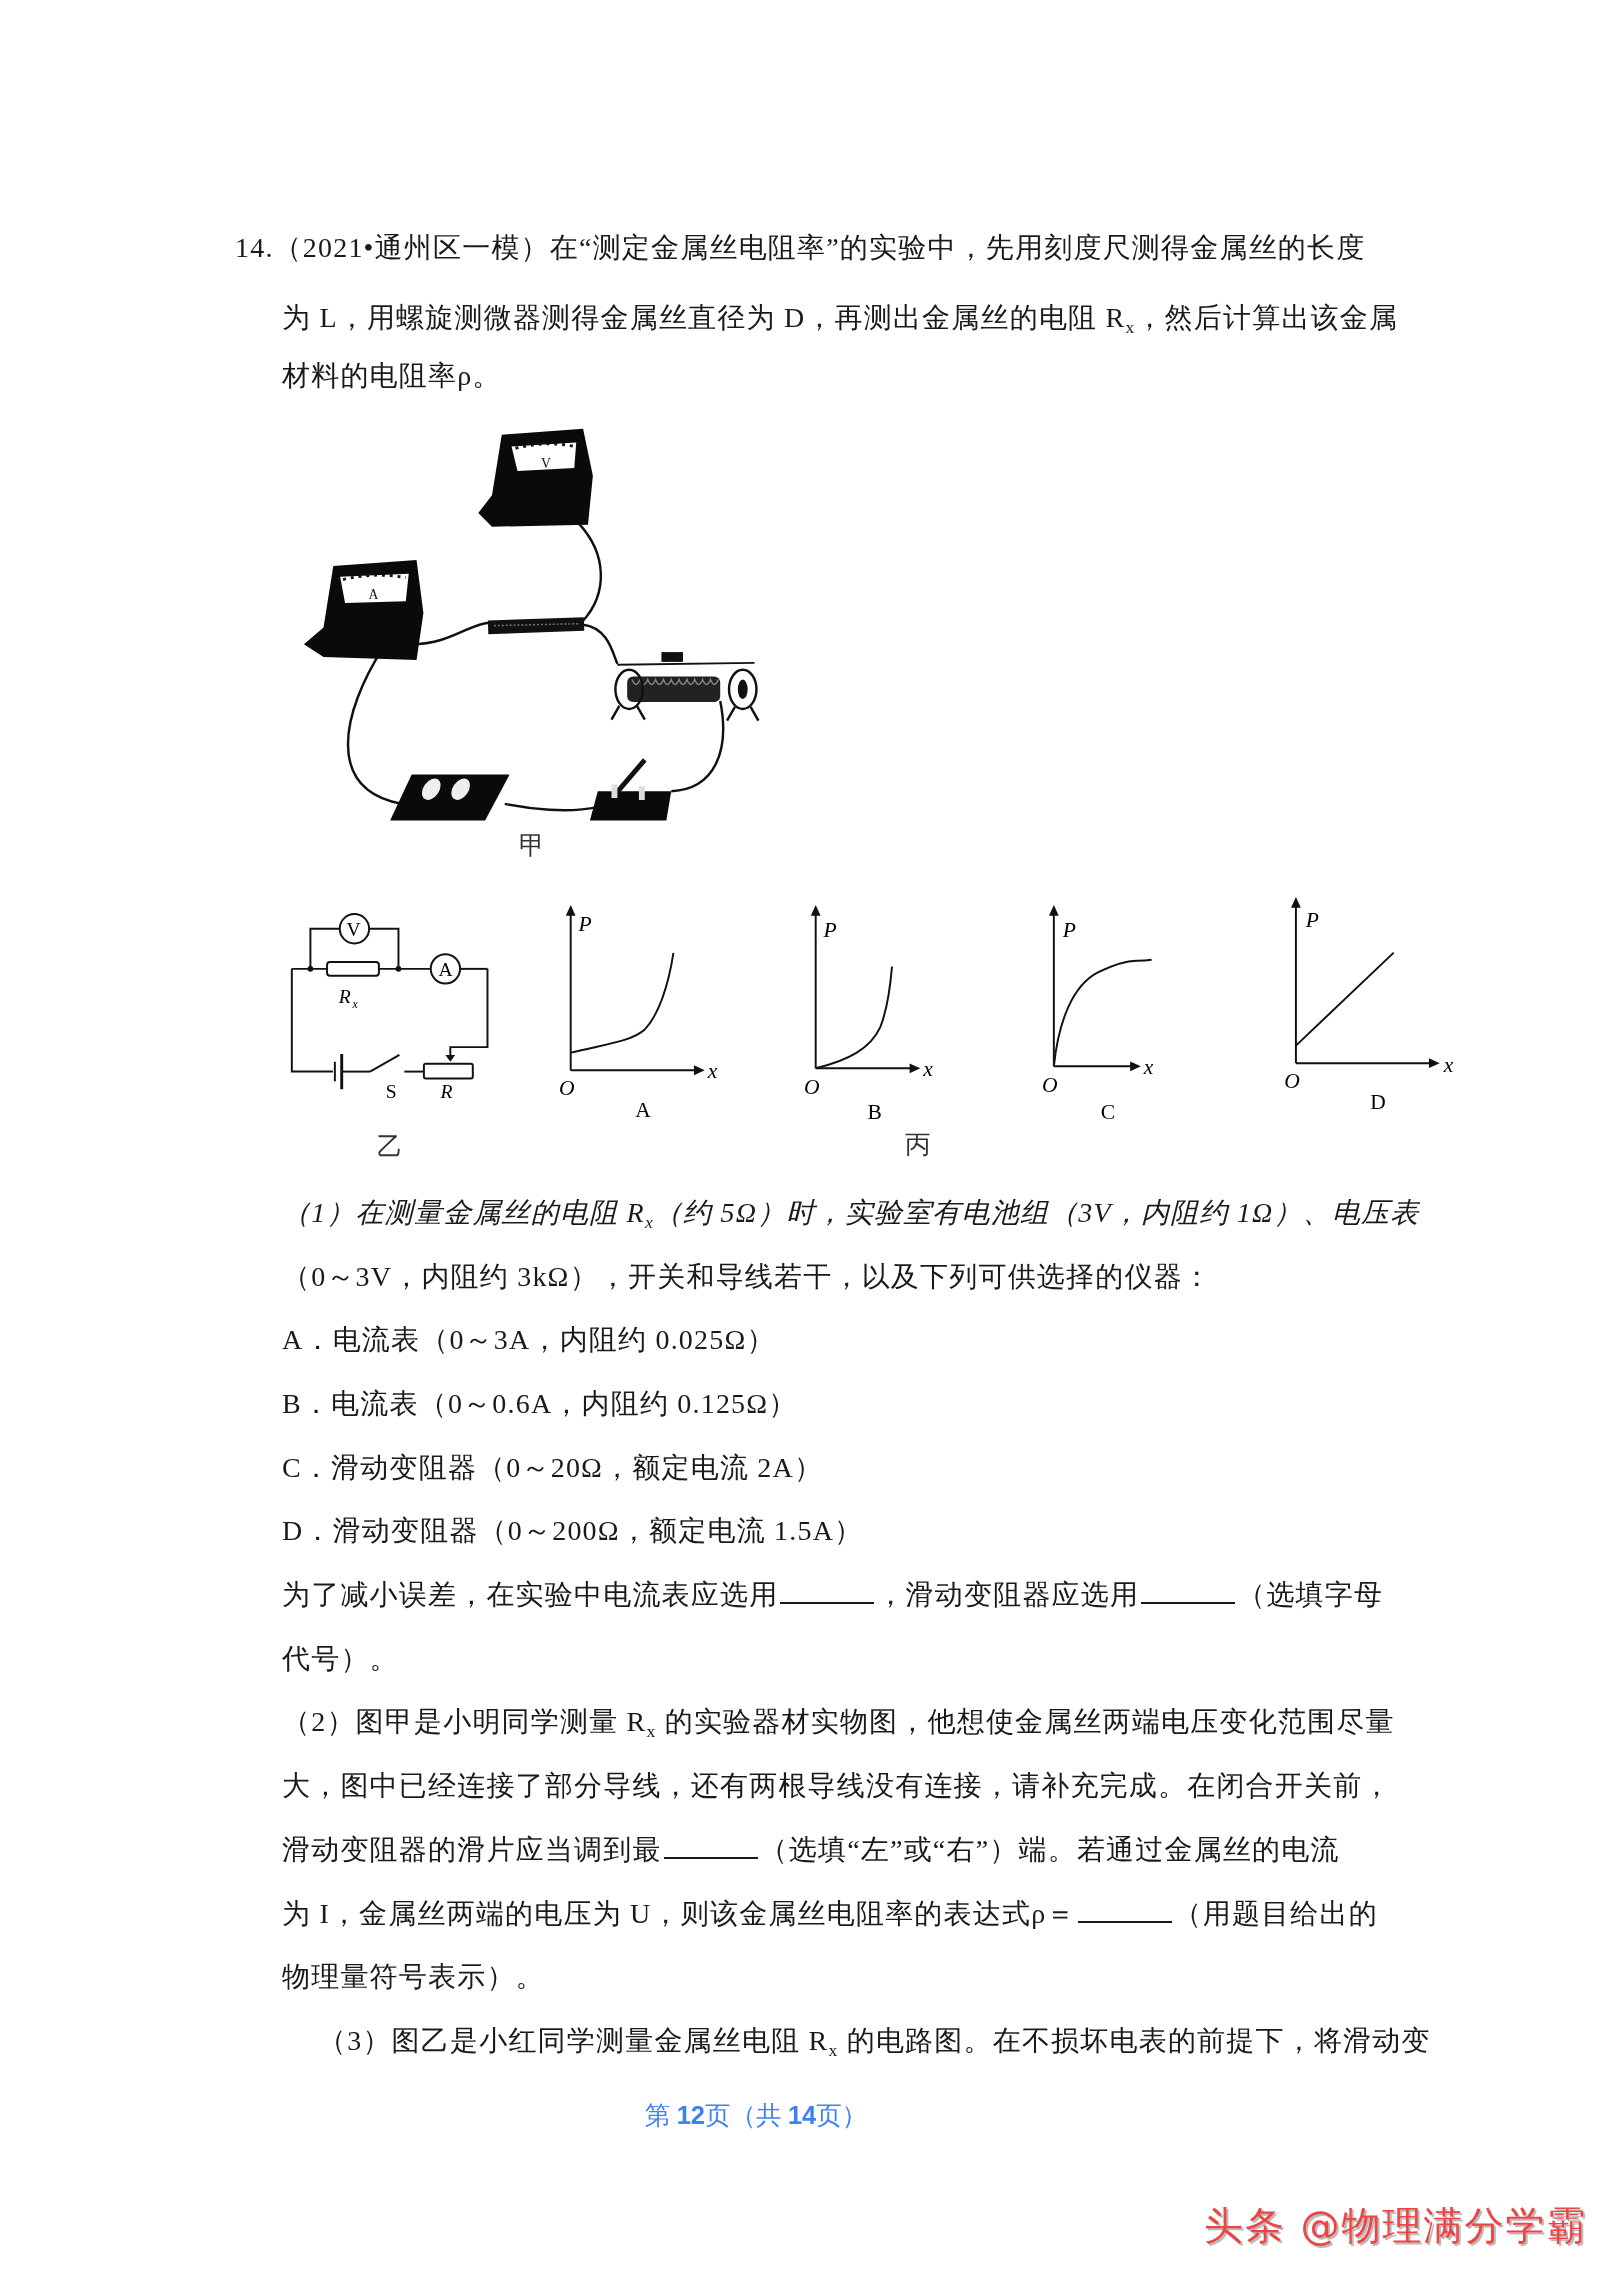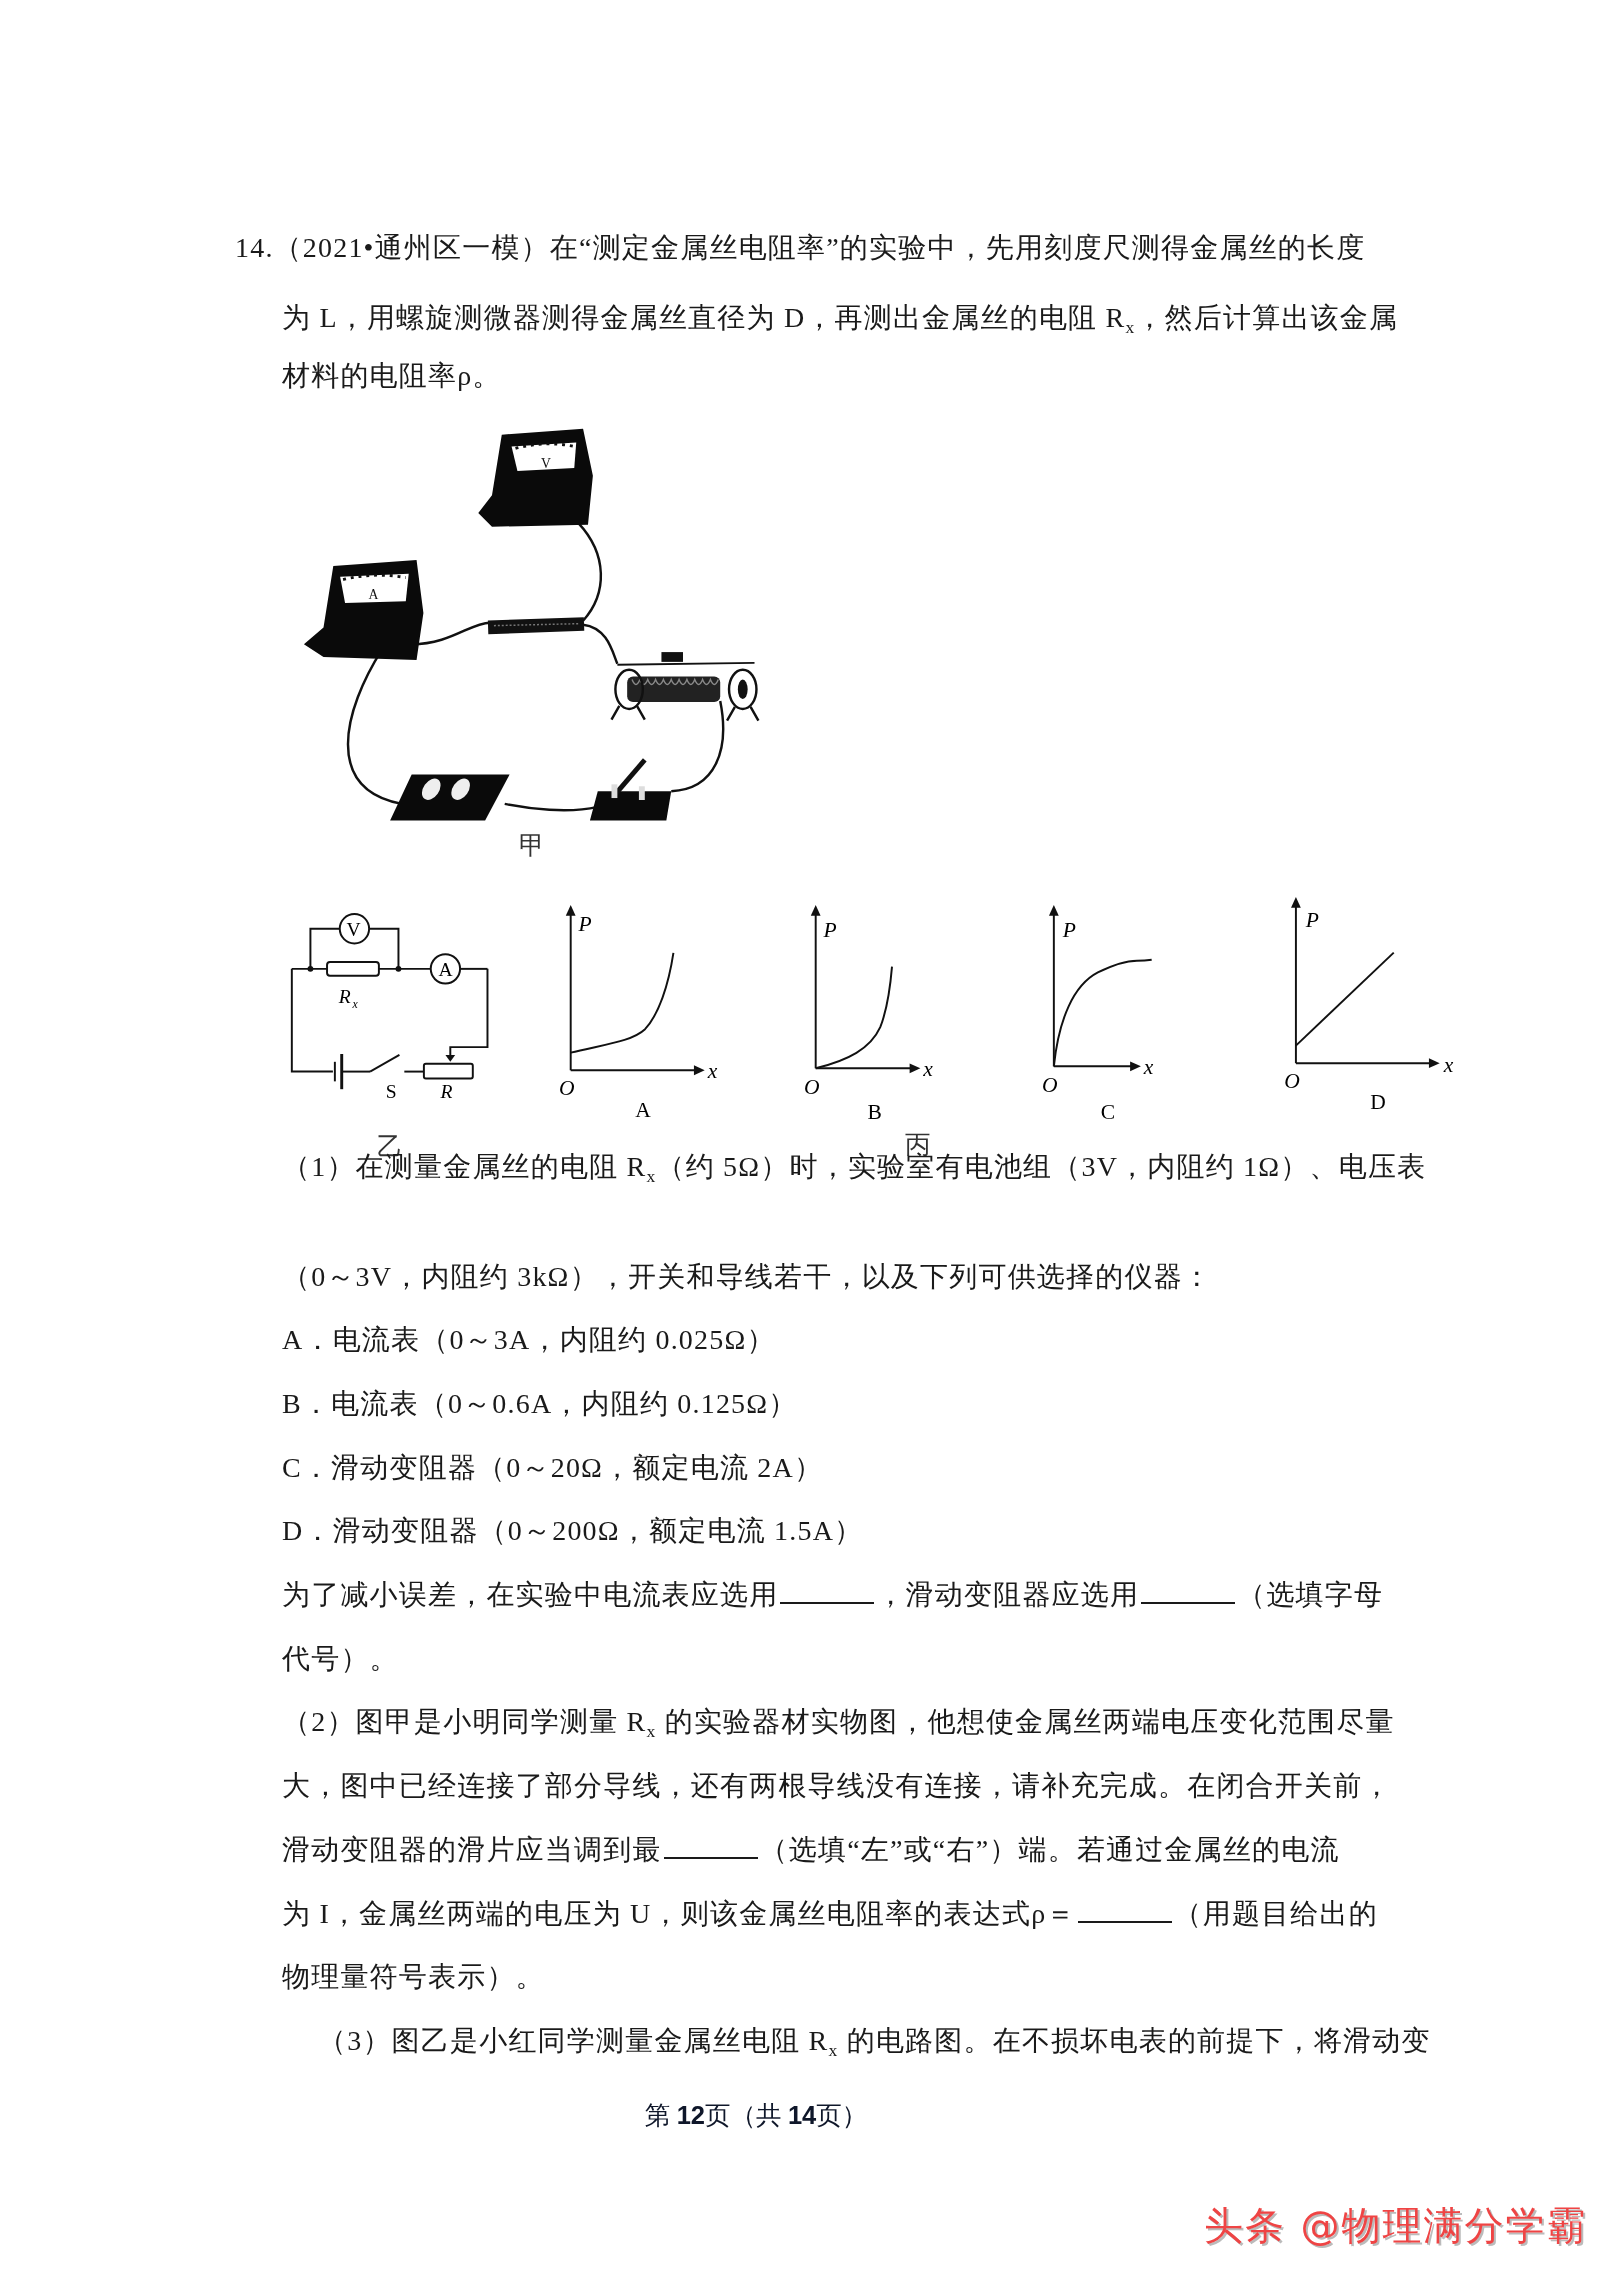--- a/index.html
+++ b/index.html
@@ -13,21 +13,21 @@
     font-size: 28px; line-height: 35px; white-space: nowrap;
     letter-spacing: 1.2px;
   }
   .line.first { left: 235px; }
   .sub { font-size: 17.6px; vertical-align: -5.9px; }
   .blank { display: inline-block; width: 94px; border-bottom: 2px solid #1a1a1a; height: 21.6px; margin: 0 2px; }
   .fig { position: absolute; }
   .caption { position: absolute; font-size: 25.5px; font-family: "DejaVu Sans", sans-serif; color: #333; }
   .footer {
     position: absolute; top: 2098px; left: 0; width: 1512px; text-align: center;
-    font-size: 25.5px; color: #0f172a;
+    font-size: 25.5px; color: #3b82f6;
   }
   .footer b { font-family: "Liberation Sans", sans-serif; font-weight: bold; }
   .watermark {
     position: absolute; left: 1204px; top: 2199px;
     font-family: "DejaVu Sans", sans-serif; font-size: 39px; color: #ef4444;
     letter-spacing: 2px;
     text-shadow: 2px 2px 0 #bbb, -1px -1px 0 #fff;
   }
   svg text { font-family: "Liberation Serif", serif; }
 </style>
@@ -187,21 +187,21 @@
     <line x1="12" y1="175" x2="150" y2="175" stroke="#111" stroke-width="2"></line>
     <polygon points="148,170 148,180 159,175" fill="#111"></polygon>
     <line x1="12" y1="157" x2="112" y2="62" stroke="#111" stroke-width="2"></line>
     <text x="22" y="36" font-size="22" font-style="italic">P</text>
     <text x="163" y="184" font-size="22" font-style="italic">x</text>
     <text x="0" y="200" font-size="22" font-style="italic">O</text>
     <text x="88" y="222" font-size="22">D</text>
   </svg>
 </div>
 
-<div class="line" style="top:1149px;">
+<div class="line" style="top:1195px;font-style:italic;">
   <span>（1）在测量金属丝的电阻 R</span><span class="sub">x</span><span>（约 5Ω）时，实验室有电池组（3V，内阻约 1Ω）、电压表</span>
 </div>
 <div class="line" style="top:1259px;">
   <span>（0～3V，内阻约 3kΩ），开关和导线若干，以及下列可供选择的仪器：</span>
 </div>
 <div class="line" style="top:1322px;">
   <span>A．</span><span>电流表（0～3A，内阻约 0.025Ω）</span>
 </div>
 <div class="line" style="top:1386px;">
   <span>B．</span><span>电流表（0～0.6A，内阻约 0.125Ω）</span>

